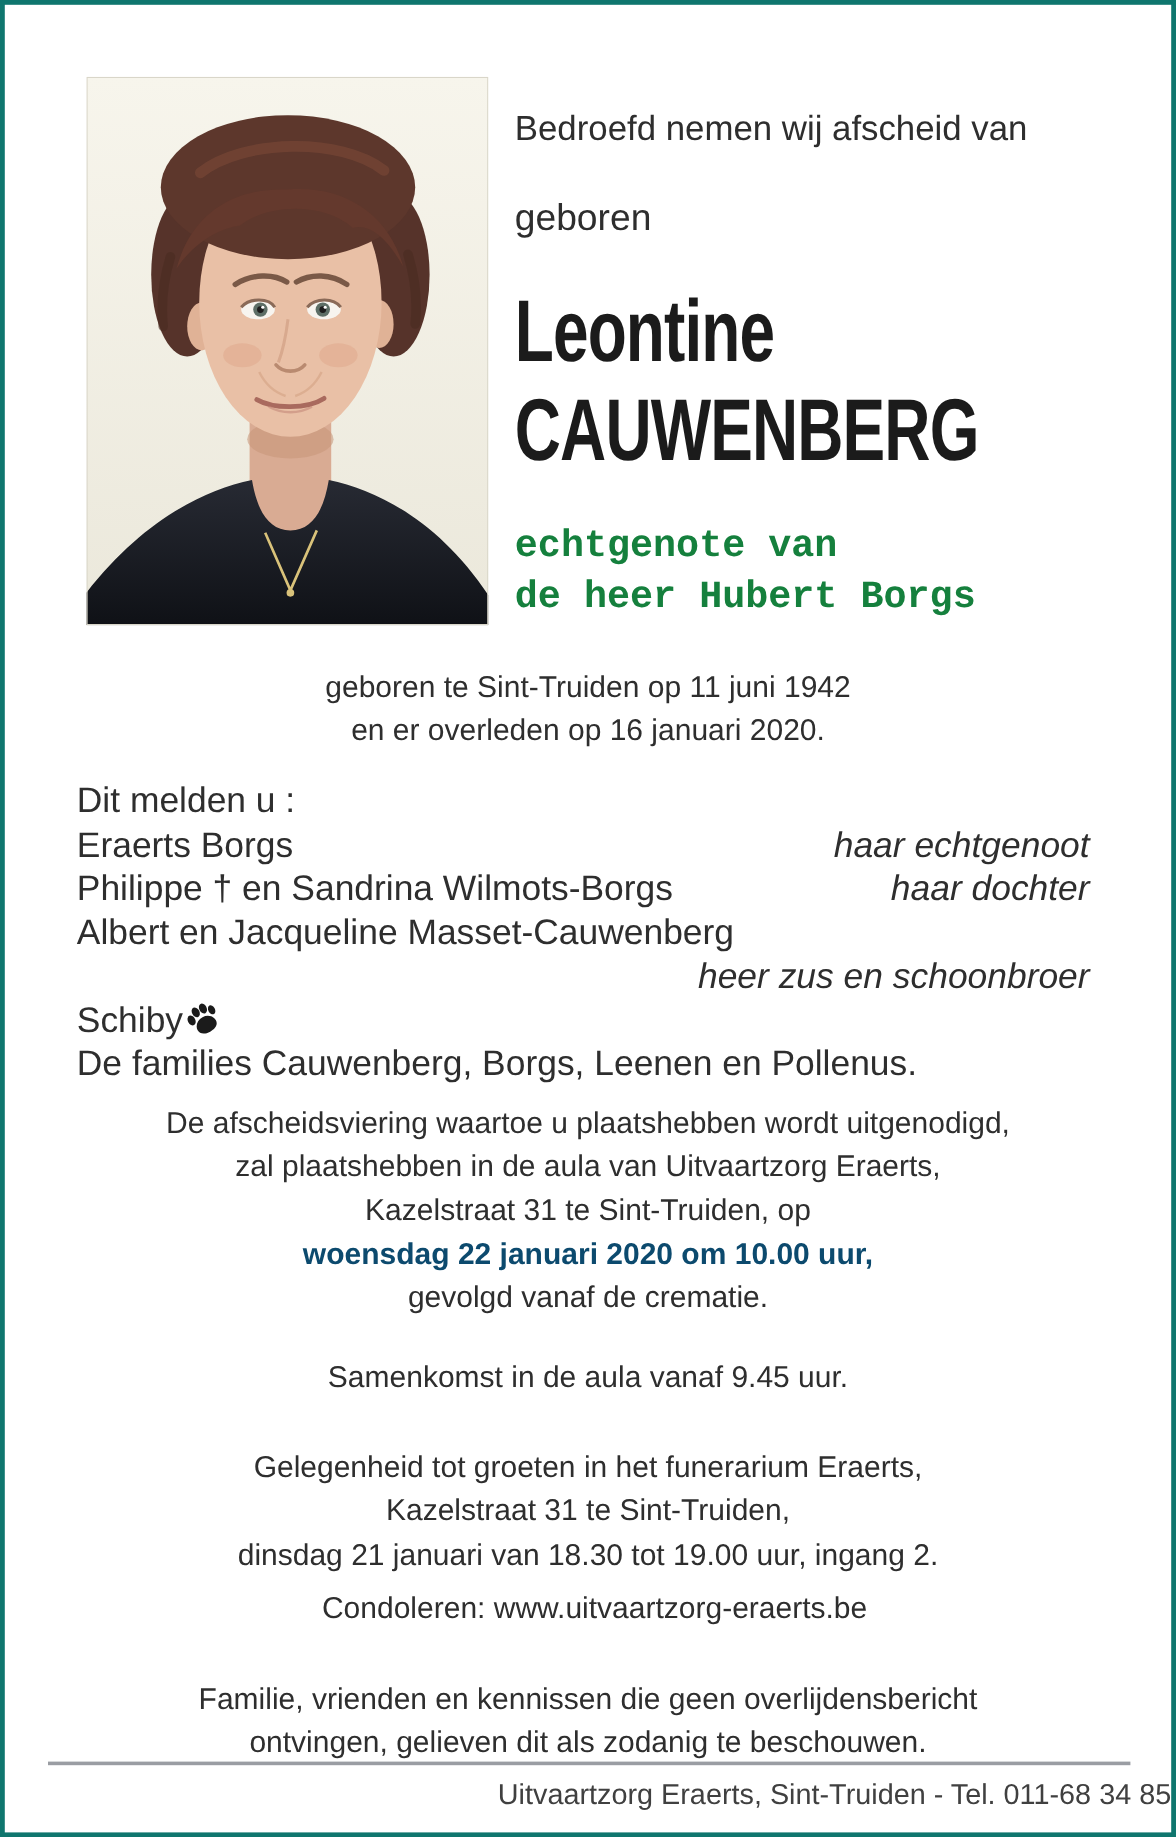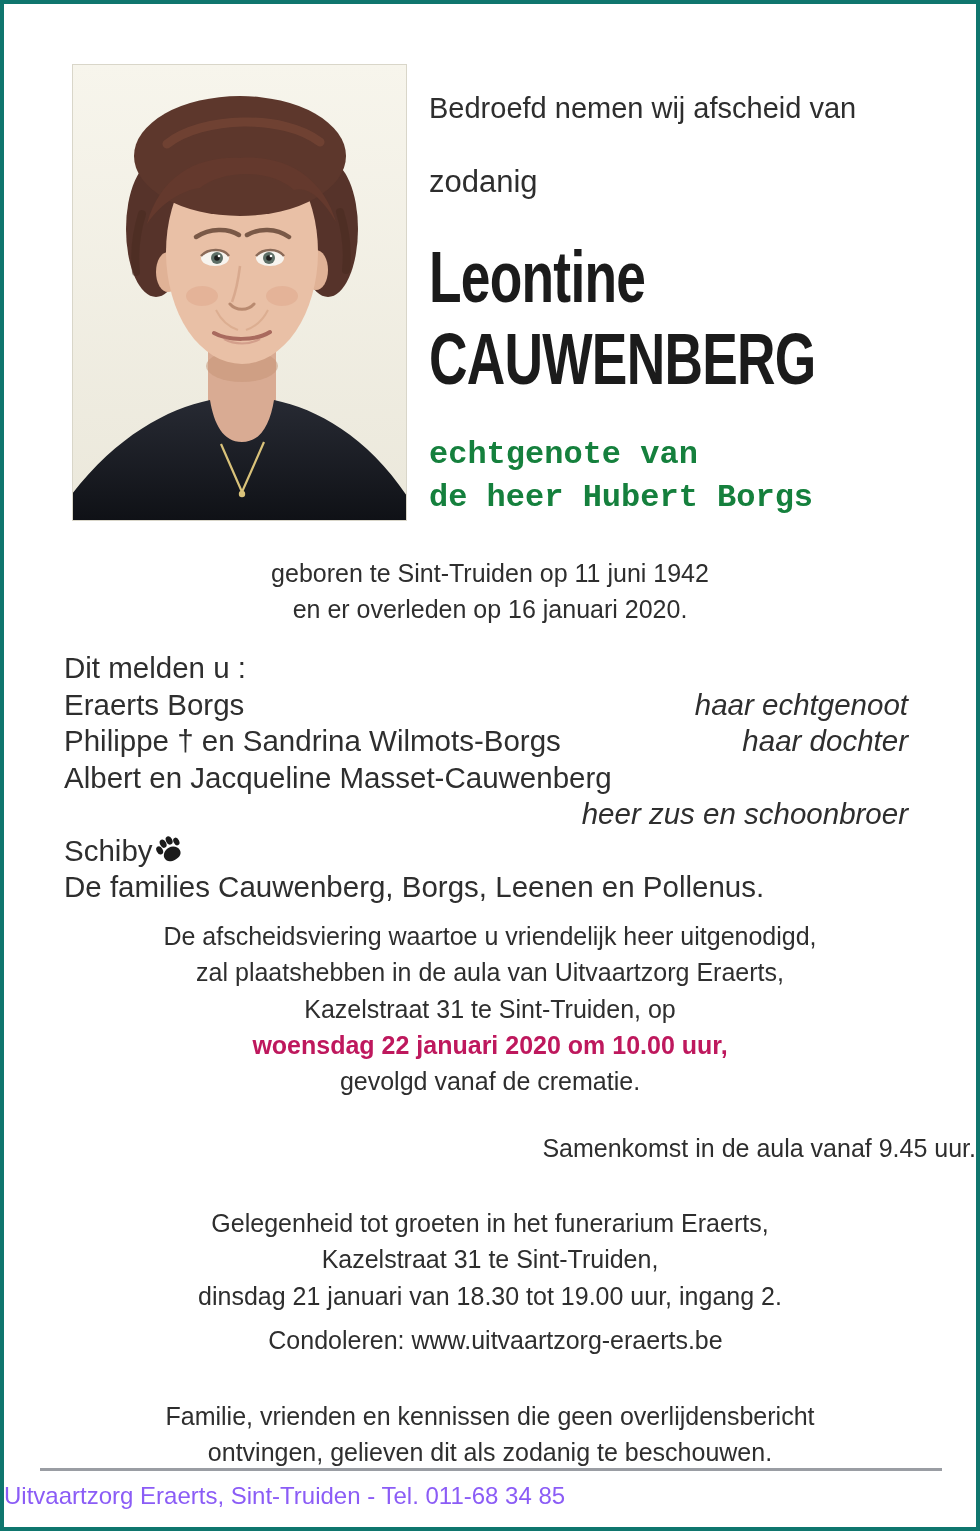--- a/index.html
+++ b/index.html
@@ -36,44 +36,44 @@
   .first-name { top: 176px; }
   .last-name  { top: 258px; }
   .spouse-line { position: absolute; left: 0; font-size: 32px; font-weight: bold; color: #15803d; white-space: nowrap; font-family: Liberation Mono, monospace; }
   .spouse-intro { top: 372px; }
   .spouse-name  { top: 415px; }
 
   
   .centered { position: absolute; left: 0; right: 0; text-align: center; font-size: 25px; line-height: 36.3px; }
   .dates       { top: 551px; }
   .ceremony    { top: 914px; }
-  .gathering   { top: 1126px; text-align: right; }
+  .gathering   { top: 1126px; }
   .visitation  { top: 1201px; }
   .condolences { top: 1318px; margin-left: 11px; }
   .notice      { top: 1394px; }
-  .bold-line { font-weight: bold; color: #be185d; }
+  .bold-line { font-weight: bold; color: #0c4a6e; }
 
   
   .family {
     position: absolute; left: 60px; right: 68px; top: 646px;
     font-size: 29.5px; line-height: 36.5px;
   }
   .family-row { display: flex; justify-content: space-between; align-items: baseline; }
   .relation { font-style: italic; text-align: right; white-space: nowrap; }
   .pet-row { display: flex; }
   .paw { width: 31px; height: 31px; display: inline-block; }
 
   
   .rule {
     position: absolute; left: 36px; right: 34px; top: 1464px;
     height: 3px; background: #9a9da3;
   }
   .footer {
     position: absolute; left: 0; right: 0; top: 1477px;
-    text-align: left; font-size: 24px; line-height: 30px; color: #8b5cf6;
+    text-align: right; font-size: 24px; line-height: 30px; color: #404040;
   }
 </style>
 </head>
 <body>
 
 <div class="card">
 
   <div class="photo">
     <svg viewBox="0 0 335 457" xmlns="http://www.w3.org/2000/svg">
       <defs>
@@ -135,21 +135,21 @@
 
       <path d="M149 380 L170 428 L192 378" stroke="#d9c27a" stroke-width="2.2" fill="none"></path>
       <circle cx="170" cy="430" r="3.2" fill="#d9c27a"></circle>
 
       <rect x="0.5" y="0.5" width="334" height="456" fill="none" stroke="#d9d6c9" stroke-width="1"></rect>
     </svg>
   </div>
 
   <div class="intro">
     <div class="opening">Bedroefd nemen wij afscheid van</div>
-    <div class="salutation">zodanig</div>
+    <div class="salutation">geboren</div>
     <div class="name-line first-name">Leontine</div>
     <div class="name-line last-name">CAUWENBERG</div>
     <div class="spouse-line spouse-intro">echtgenote van</div>
     <div class="spouse-line spouse-name">de heer Hubert Borgs</div>
   </div>
 
   <div class="centered dates">
     <div>geboren te Sint-Truiden op 11 juni 1942</div>
     <div>en er overleden op 16 januari 2020.</div>
   </div>
@@ -182,21 +182,21 @@
             <ellipse cx="83" cy="42" rx="9" ry="13"></ellipse>
             <path d="M52 48 C68 48 80 60 80 72 C80 85 68 92 52 92 C36 92 24 85 24 72 C24 60 36 48 52 48 Z"></path>
           </g>
         </svg>
       </span>
     </div>
     <div>De families Cauwenberg, Borgs, Leenen en Pollenus.</div>
   </div>
 
   <div class="centered ceremony">
-    <div>De afscheidsviering waartoe u vriendelijk heer uitgenodigd,</div>
+    <div>De afscheidsviering waartoe u plaatshebben wordt uitgenodigd,</div>
     <div>zal plaatshebben in de aula van Uitvaartzorg Eraerts,</div>
     <div>Kazelstraat 31 te Sint-Truiden, op</div>
     <div class="bold-line">woensdag 22 januari 2020 om 10.00 uur,</div>
     <div>gevolgd vanaf de crematie.</div>
   </div>
 
   <div class="centered gathering">Samenkomst in de aula vanaf 9.45 uur.</div>
 
   <div class="centered visitation">
     <div>Gelegenheid tot groeten in het funerarium Eraerts,</div>

